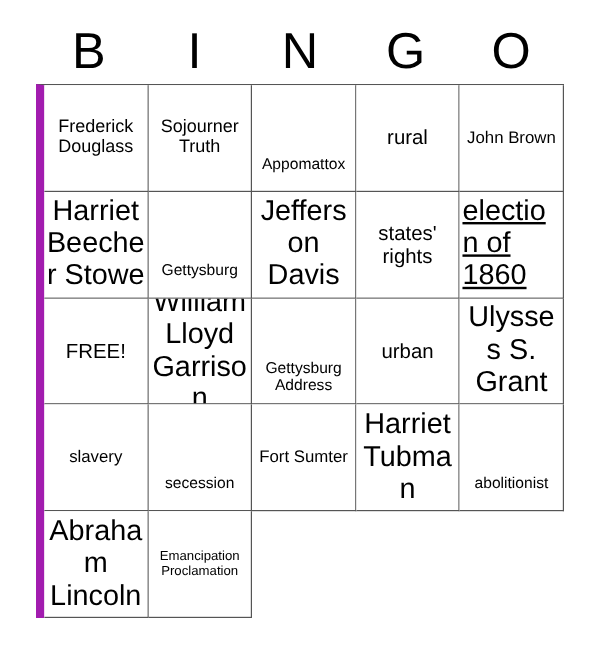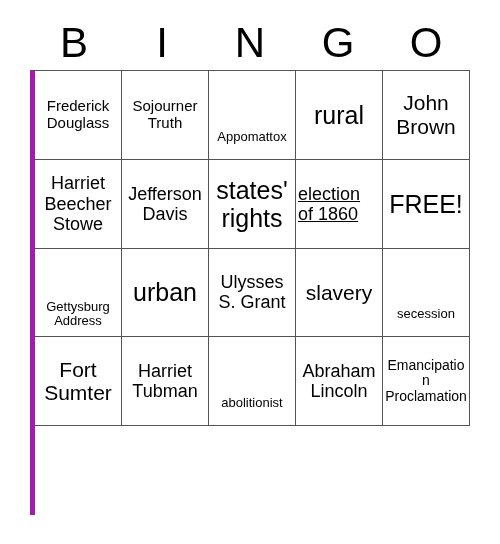--- a/index.html
+++ b/index.html
@@ -44,21 +44,21 @@
   #grid {
     position: absolute;
     left: 30px;
     top: 70px;
     width: 440px;
     height: 445px;
     display: grid;
     grid-template-columns: repeat(5, 1fr);
     grid-template-rows: repeat(5, 1fr);
     border-top: 1px solid #555555;
-    border-left: 5px solid #a21caf;
+    border-left: 7px solid #a21caf;
     box-sizing: border-box;
     background: #ffffff;
   }
   .cell {
     border-right: 1px solid #555555;
     border-bottom: 1px solid #555555;
     box-sizing: border-box;
     display: flex;
     align-items: center;
     justify-content: center;
@@ -68,26 +68,26 @@
   }
   .cell-text {
     display: block;
     width: 100%;
     text-align: center;
     line-height: 1.12;
     word-wrap: break-word;
     color: #000000;
   }
   
-  .fs-xs  { font-size: 14px; }
+  .fs-xs  { font-size: 11px; }
   .fs-s   { font-size: 13px; margin-top: 44px; }
   .fs-m   { font-size: 15px; }
-  .fs-l   { font-size: 18px; }
-  .fs-xl  { font-size: 21px; }
-  .fs-xxl { font-size: 25px; }
+  .fs-l   { font-size: 24px; }
+  .fs-xl  { font-size: 14px; }
+  .fs-xxl { font-size: 17px; }
   .align-left { text-align: left; text-decoration: underline; }
 </style>
 </head>
 <body>
 
 <div id="card">
 
   <div id="header">
       <div class="header-letter">B</div>
       <div class="header-letter">I</div>
@@ -109,30 +109,36 @@
       <div class="cell">
         <span class="cell-text fs-xxl">rural</span>
       </div>
       <div class="cell">
         <span class="cell-text fs-xl">John Brown</span>
       </div>
       <div class="cell">
         <span class="cell-text fs-l">Harriet Beecher Stowe</span>
       </div>
       <div class="cell">
+        <span class="cell-text fs-s">Gettysburg</span>
+      </div>
+      <div class="cell">
         <span class="cell-text fs-l">Jefferson Davis</span>
       </div>
       <div class="cell">
         <span class="cell-text fs-xxl">states' rights</span>
       </div>
       <div class="cell">
         <span class="cell-text fs-l align-left">election of 1860</span>
       </div>
       <div class="cell">
         <span class="cell-text fs-xxl">FREE!</span>
+      </div>
+      <div class="cell">
+        <span class="cell-text fs-l">William Lloyd Garrison</span>
       </div>
       <div class="cell">
         <span class="cell-text fs-s">Gettysburg Address</span>
       </div>
       <div class="cell">
         <span class="cell-text fs-xxl">urban</span>
       </div>
       <div class="cell">
         <span class="cell-text fs-l">Ulysses S. Grant</span>
       </div>

